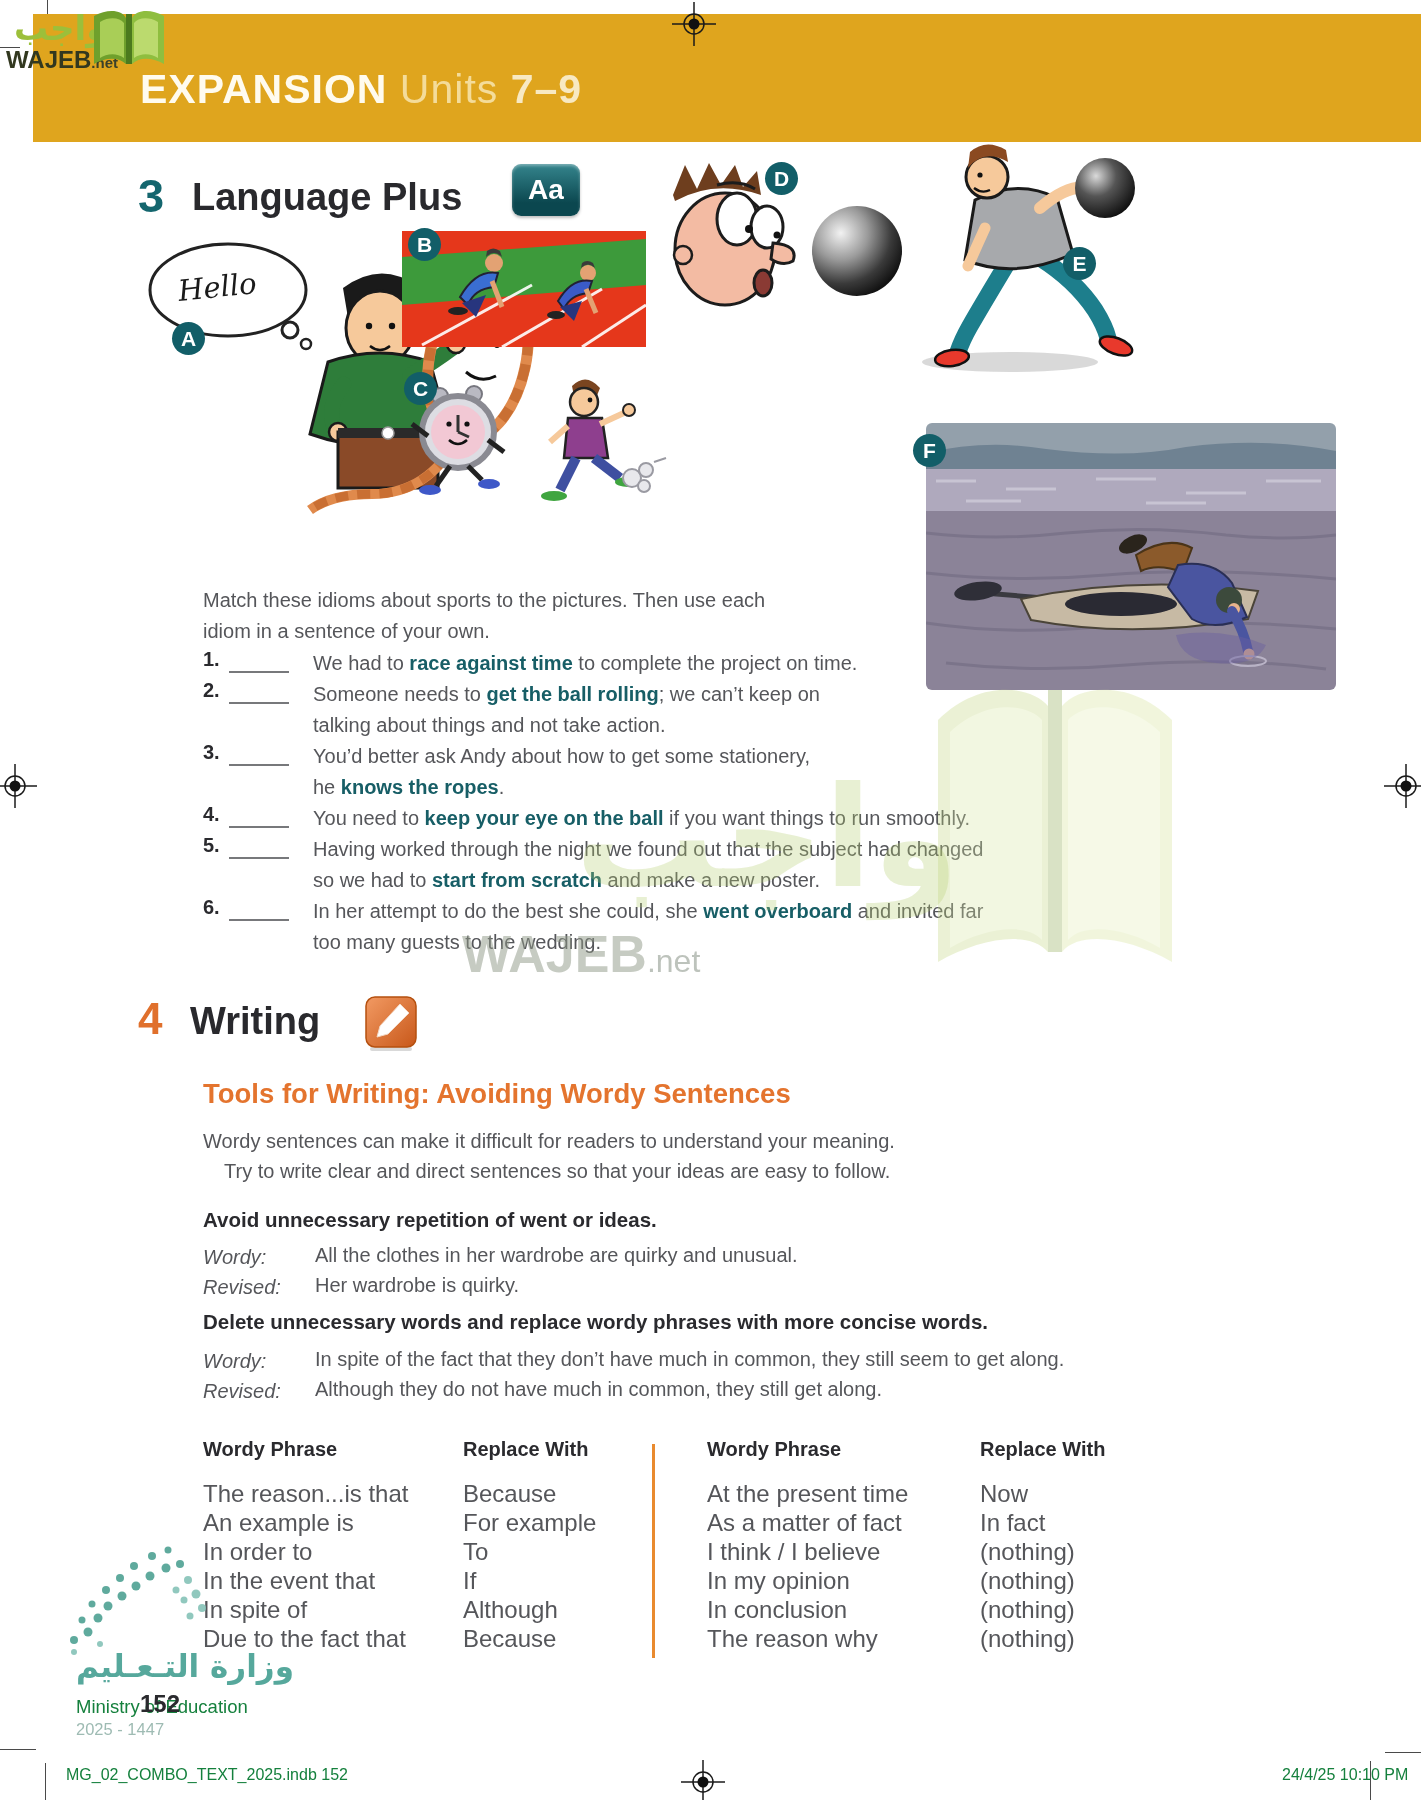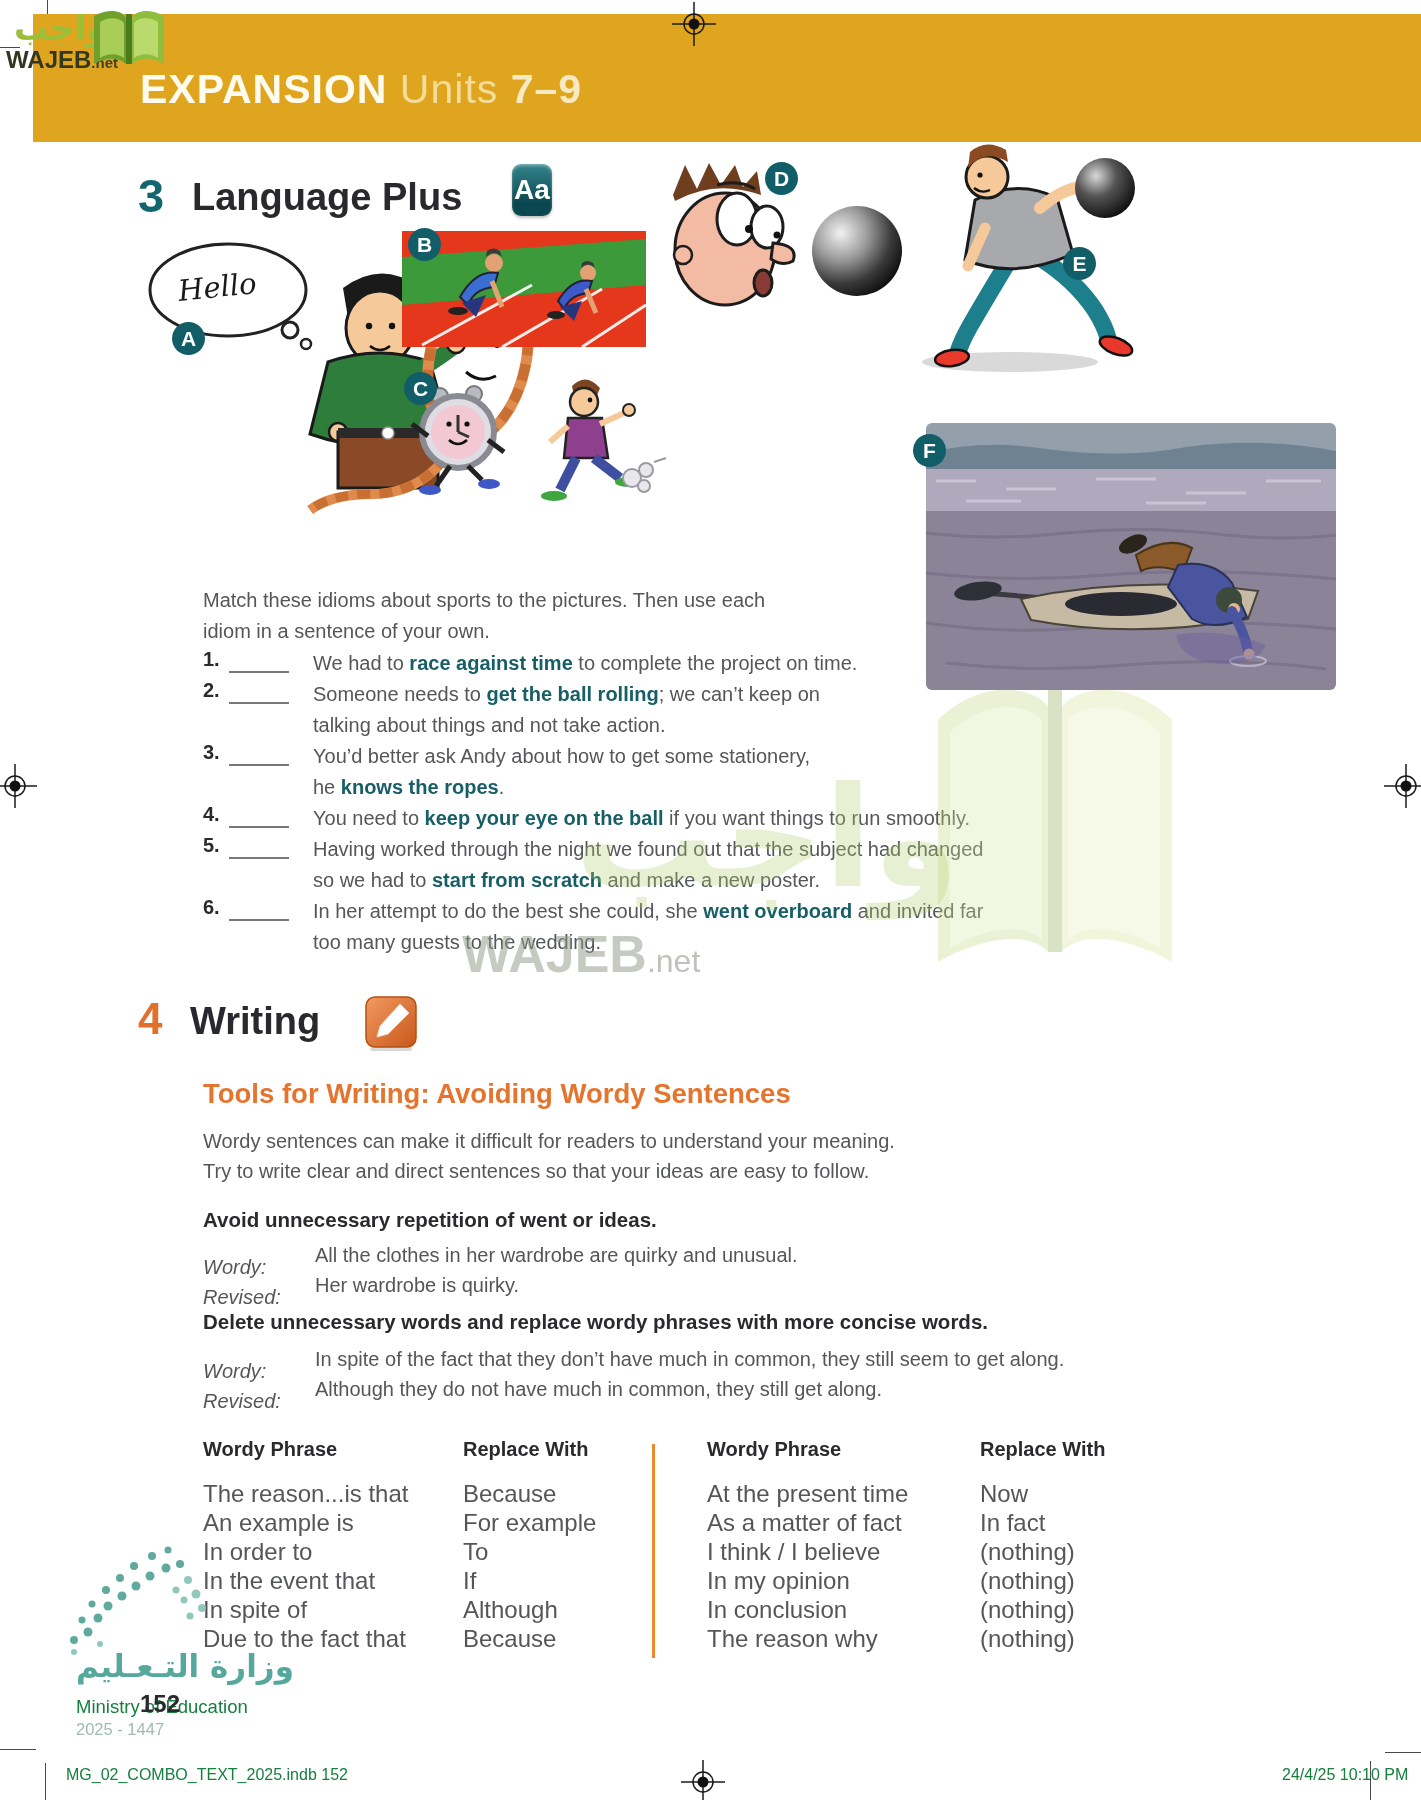--- a/index.html
+++ b/index.html
@@ -19,21 +19,21 @@
   .logo-latin{left:6px;top:46px;font-size:24px;font-weight:700;color:#32381F;}
   .logo-latin .tld{font-size:15px;color:#3A402A;}
 
   
   .cropline{background:#4A4A4A;}
   .regmark{width:44px;height:44px;}
 
   
   .sec-num3{left:138px;top:168px;font-size:47px;font-weight:700;color:#14666E;}
   .sec-title3{left:192px;top:176px;font-size:38px;font-weight:700;color:#29292D;}
-  .aa-icon{left:512px;top:164px;width:40px;height:52px;border-radius:9px;
+  .aa-icon{left:512px;top:164px;width:68px;height:52px;border-radius:9px;
     background:linear-gradient(180deg,#35858D,#0B474F 75%);color:#fff;font-weight:700;font-size:28px;
     display:flex;align-items:center;justify-content:center;
     box-shadow:inset 0 2px 3px rgba(255,255,255,.35),0 2px 3px rgba(0,0,0,.25);}
   .sec-num4{left:138px;top:994px;font-size:44px;font-weight:700;color:#E0702C;}
   .sec-title4{left:190px;top:1000px;font-size:38px;font-weight:700;color:#29292D;}
 
   
   .pic-label{width:33px;height:33px;border-radius:50%;background:#125E68;color:#fff;font-weight:700;
     font-size:21px;display:flex;align-items:center;justify-content:center;z-index:3;}
 
@@ -47,21 +47,21 @@
   .instr{left:203px;white-space:nowrap;}
   .idiom-row{position:absolute;left:0;width:1421px;z-index:2;}
   .inum{position:absolute;left:203px;top:0;font-weight:700;color:#2A2A2E;font-size:20px;}
   .iblank{position:absolute;left:229px;top:21px;width:60px;border-bottom:2.5px solid #77787B;height:2px;}
   .itext{position:absolute;left:313px;top:0;width:910px;font-size:20px;color:#55565A;line-height:31px;}
   .em{color:#175E66;font-weight:700;}
 
   
   .tools-head{left:203px;top:1078px;font-size:27.5px;font-weight:700;color:#E4742E;white-space:nowrap;}
   .rule-head{left:203px;font-size:20.5px;font-weight:700;color:#2A2A2E;white-space:nowrap;}
-  .ex-label{position:absolute;left:203px;top:12px;font-style:italic;color:#55565A;font-size:20px;text-align:right;}
+  .ex-label{position:absolute;left:203px;top:2px;font-style:italic;color:#55565A;font-size:20px;text-align:right;}
   .ex-text{position:absolute;left:315px;top:0;color:#55565A;font-size:20px;white-space:nowrap;}
 
   
   .thead{font-size:20px;font-weight:700;color:#2A2A2E;white-space:nowrap;}
   .tcell{font-size:24px;color:#55565A;white-space:nowrap;}
   .tdivider{left:652px;top:1444px;width:3px;height:214px;background:#E98A2F;}
 
   
   .min-ar{left:76px;top:1648px;font-size:31px;font-weight:700;color:#56A89C;font-family:"DejaVu Sans",sans-serif;}
   .min-en{left:76px;top:1696px;font-size:18.5px;color:#15803d;}
@@ -369,21 +369,21 @@
           <stop offset="100%" stop-color="#C8581A"></stop>
       </linearGradient>
     </defs>
     <rect x="5" y="51" width="42" height="4" rx="2" fill="#000" opacity=".15"></rect>
     <rect x="1" y="1" width="50" height="50" rx="9" fill="url(#pg)" stroke="#B5500F" stroke-width="1.5"></rect>
     <polygon points="35,8 44,17 23,38 12,41 15,30" fill="#FFFFFF" stroke="#F3D9C6" stroke-width="1"></polygon>
   </svg>
 
   <div class="abs tools-head">Tools for Writing: Avoiding Wordy Sentences</div>
   <div class="abs btxt instr" style="top:1126px;">Wordy sentences can make it difficult for readers to understand your meaning.</div>
-  <div class="abs btxt instr" style="top:1156px;">Try to write clear and direct sentences so that your ideas are easy to follow.</div>
+  <div class="abs btxt instr" style="top:1156px;margin-left:21px;">Try to write clear and direct sentences so that your ideas are easy to follow.</div>
 
   <div class="abs rule-head" style="top:1208px;">Avoid unnecessary repetition of went or ideas.</div>
   <div class="abs" style="left:0;top:1244px;width:1421px;">
     <span class="ex-label">Wordy:</span>
     <span class="ex-text">All the clothes in her wardrobe are quirky and unusual.</span>
   </div>
   <div class="abs" style="left:0;top:1274px;width:1421px;">
     <span class="ex-label">Revised:</span>
     <span class="ex-text">Her wardrobe is quirky.</span>
   </div>

